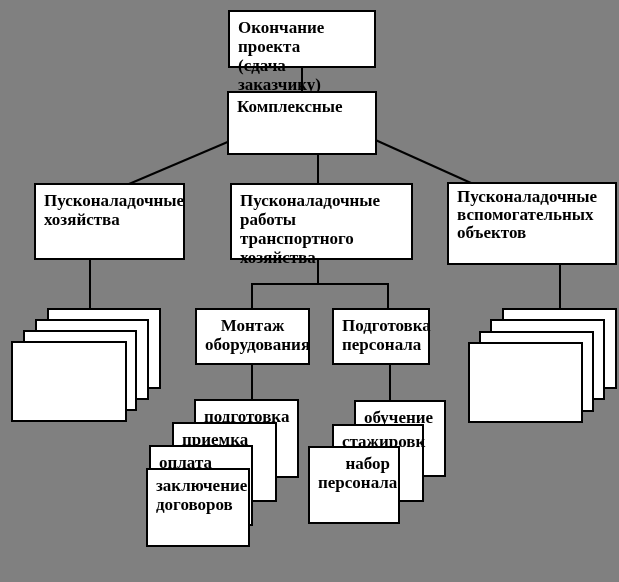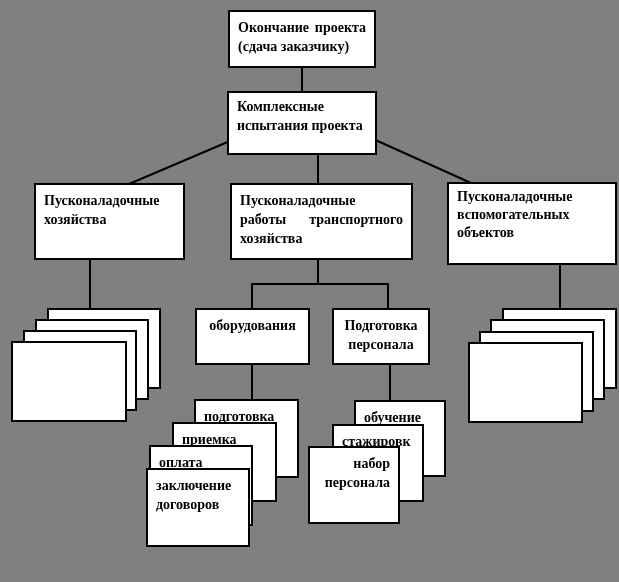--- a/index.html
+++ b/index.html
@@ -10,21 +10,21 @@
     font-family:"Liberation Serif", serif;
     overflow:hidden;
   }
   .lines{position:absolute;left:0;top:0;width:619px;height:582px;}
   .box,.card{
     position:absolute;
     background:#ffffff;
     border:2px solid #000000;
     box-sizing:border-box;
     font-weight:bold;
-    font-size:14px;
+    font-size:17px;
     line-height:19px;
     color:#000000;
   }
   .box{padding:6px 8px;}
   .card{padding:6px 8px;}
   .jl{text-align:justify;text-align-last:justify;}
   .tc{text-align:center;}
   
   .n-finish   {left:228px;top:10px; width:148px;height:58px;}
   .n-complex  {left:227px;top:91px; width:150px;height:64px;padding-top:4px;}
@@ -84,41 +84,41 @@
   <div class="card br2"></div>
   <div class="card br3"></div>
 
   <div class="box n-finish">
     <div class="jl">Окончание проекта</div>
     <div>(сдача заказчику)</div>
   </div>
 
   <div class="box n-complex">
     <div>Комплексные</div>
-    <div>испытания проекта</div>
   </div>
 
   <div class="box n-left">
     <div>Пусконаладочные</div>
     <div>хозяйства</div>
   </div>
 
   <div class="box n-mid">
     <div>Пусконаладочные</div>
     <div class="jl">работы транспортного</div>
     <div>хозяйства</div>
   </div>
 
   <div class="box n-right">
     <div>Пусконаладочные</div>
     <div>вспомогательных</div>
     <div>объектов</div>
   </div>
 
   <div class="box n-montage">
+    <div class="tc">Монтаж</div>
     <div class="tc">оборудования</div>
   </div>
 
   <div class="box n-personnel">
     <div class="tc">Подготовка</div>
     <div class="tc">персонала</div>
   </div>
 
   <div class="card mc0">подготовка</div>
   <div class="card mc1">приемка</div>

